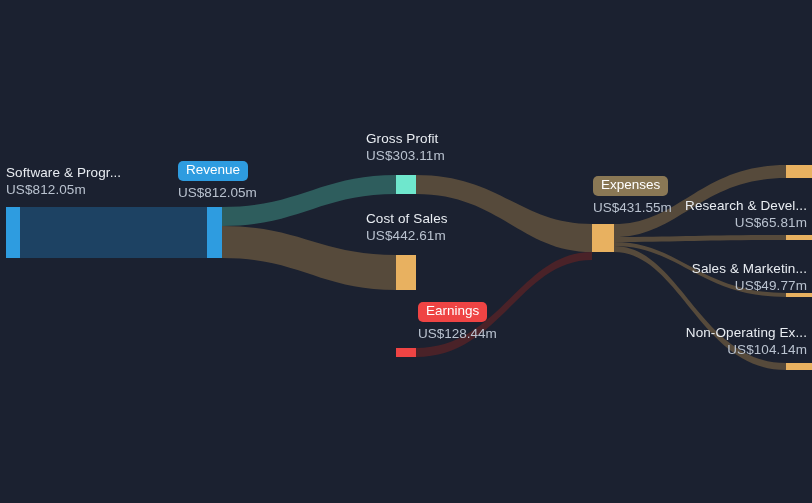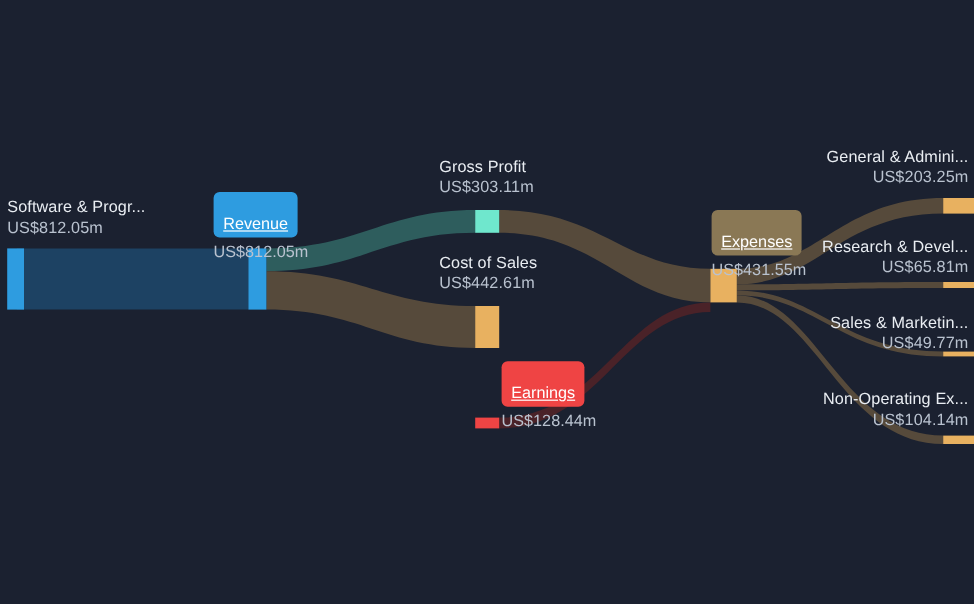--- a/index.html
+++ b/index.html
@@ -44,24 +44,23 @@
     color: #b9c2cf;
     letter-spacing: 0.1px;
     margin-top: 3px;
   }
   .lbl.right {
     text-align: right;
   }
   .badge {
     display: inline-block;
     border-radius: 5px;
-    padding: 19px 8px 4px 8px;
+    padding: 1px 8px 4px 8px;
     font-size: 13.5px;
     color: #ffffff;
-    text-decoration: underline;
   }
   .badge-wrap {
     position: absolute;
     white-space: nowrap;
   }
   .badge-wrap .val {
     display: block;
     font-size: 13.5px;
     color: #b9c2cf;
     margin-top: 4px;
@@ -161,24 +160,20 @@
   <div class="badge-wrap" style="left:374px; top:301px;margin-left:44px;">
     <span class="badge" style="background:#ef4444;">Earnings</span>
     <span class="val">US$128.44m</span>
   </div>
 
   <div class="badge-wrap" style="left:565px; top:175px;margin-left:28px;">
     <span class="badge" style="background:#8a7855;">Expenses</span>
     <span class="val">US$431.55m</span>
   </div>
 
-  <div class="lbl right" style="right:5px; top:124px;">
-    <span class="name">General &amp; Admini...</span>
-    <span class="val">US$203.25m</span>
-  </div>
 
   <div class="lbl right" style="right:5px; top:199px;">
     <span class="name">Research &amp; Devel...</span>
     <span class="val">US$65.81m</span>
   </div>
 
   <div class="lbl right" style="right:5px; top:262px;">
     <span class="name">Sales &amp; Marketin...</span>
     <span class="val">US$49.77m</span>
   </div>

